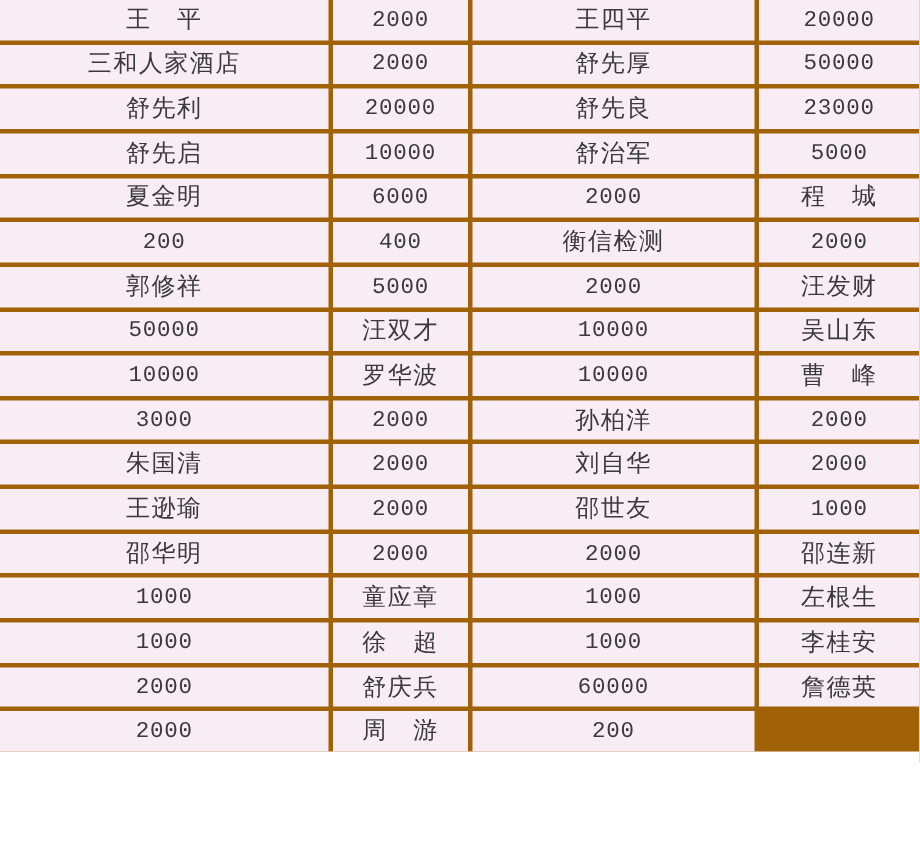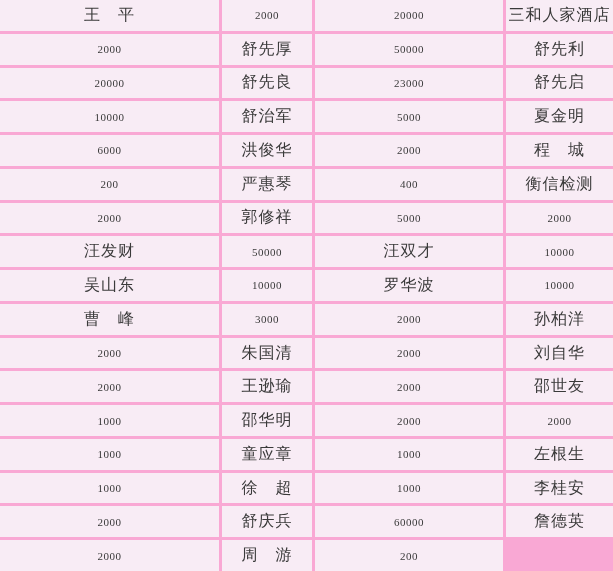--- a/index.html
+++ b/index.html
@@ -8,73 +8,73 @@
     background: #ffffff;
   }
   .page {
     width: 613px;
     height: 571px;
     background: #ffffff; 
     overflow: hidden;
   }
   .grid {
     width: 613px;
-    height: 571px;
+    height: 501px;
     display: grid;
     grid-template-columns: 219px 90px 188px 1fr;
     grid-auto-rows: 1fr;
     gap: 3px;
-    background: #f9a8d4;
+    background: #a16207;
   }
   .cell {
     background: #f8ecf5;
     display: flex;
     align-items: center;
     justify-content: center;
     font-family: "Liberation Serif", "DejaVu Serif", serif;
     font-size: 16px;
     color: #3a3a3a;
     white-space: pre;
     overflow: hidden;
   }
   .cell.name {
     letter-spacing: 1px;
   }
   .cell.amount {
-    font-size: 11px;
+    font-size: 15px;
     letter-spacing: 0.5px;
+    font-family: Liberation Mono, monospace;
   }
 </style>
 </head>
 <body>
 
 <div class="page">
   <div class="grid" id="donation-grid">
       <div class="cell name">王　平</div>
       <div class="cell amount">2000</div>
+      <div class="cell name">王四平</div>
       <div class="cell amount">20000</div>
       <div class="cell name">三和人家酒店</div>
       <div class="cell amount">2000</div>
       <div class="cell name">舒先厚</div>
       <div class="cell amount">50000</div>
       <div class="cell name">舒先利</div>
       <div class="cell amount">20000</div>
       <div class="cell name">舒先良</div>
       <div class="cell amount">23000</div>
       <div class="cell name">舒先启</div>
       <div class="cell amount">10000</div>
       <div class="cell name">舒治军</div>
       <div class="cell amount">5000</div>
       <div class="cell name">夏金明</div>
       <div class="cell amount">6000</div>
-      <div class="cell name">洪俊华</div>
       <div class="cell amount">2000</div>
       <div class="cell name">程　城</div>
       <div class="cell amount">200</div>
-      <div class="cell name">严惠琴</div>
       <div class="cell amount">400</div>
       <div class="cell name">衡信检测</div>
       <div class="cell amount">2000</div>
       <div class="cell name">郭修祥</div>
       <div class="cell amount">5000</div>
       <div class="cell amount">2000</div>
       <div class="cell name">汪发财</div>
       <div class="cell amount">50000</div>
       <div class="cell name">汪双才</div>
       <div class="cell amount">10000</div>
@@ -91,20 +91,21 @@
       <div class="cell amount">2000</div>
       <div class="cell name">刘自华</div>
       <div class="cell amount">2000</div>
       <div class="cell name">王逊瑜</div>
       <div class="cell amount">2000</div>
       <div class="cell name">邵世友</div>
       <div class="cell amount">1000</div>
       <div class="cell name">邵华明</div>
       <div class="cell amount">2000</div>
       <div class="cell amount">2000</div>
+      <div class="cell name">邵连新</div>
       <div class="cell amount">1000</div>
       <div class="cell name">童应章</div>
       <div class="cell amount">1000</div>
       <div class="cell name">左根生</div>
       <div class="cell amount">1000</div>
       <div class="cell name">徐　超</div>
       <div class="cell amount">1000</div>
       <div class="cell name">李桂安</div>
       <div class="cell amount">2000</div>
       <div class="cell name">舒庆兵</div>

